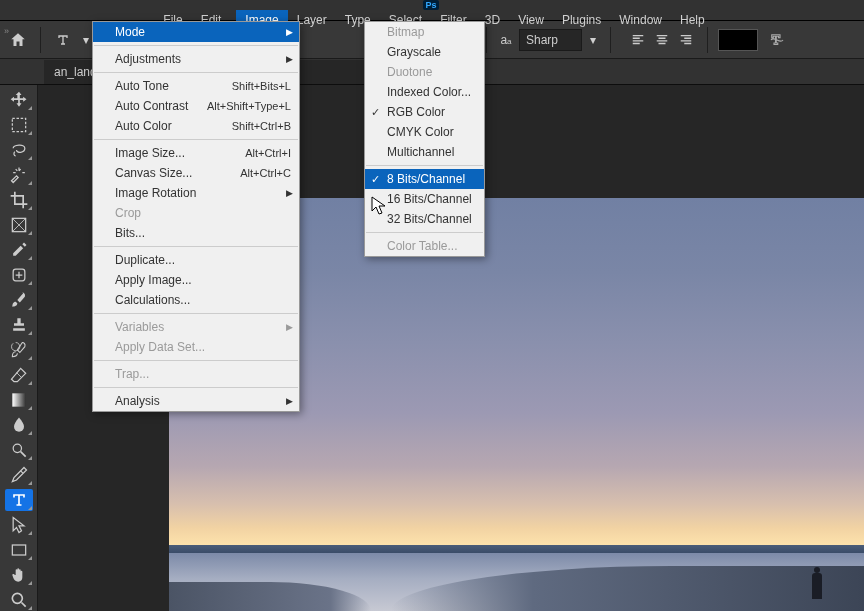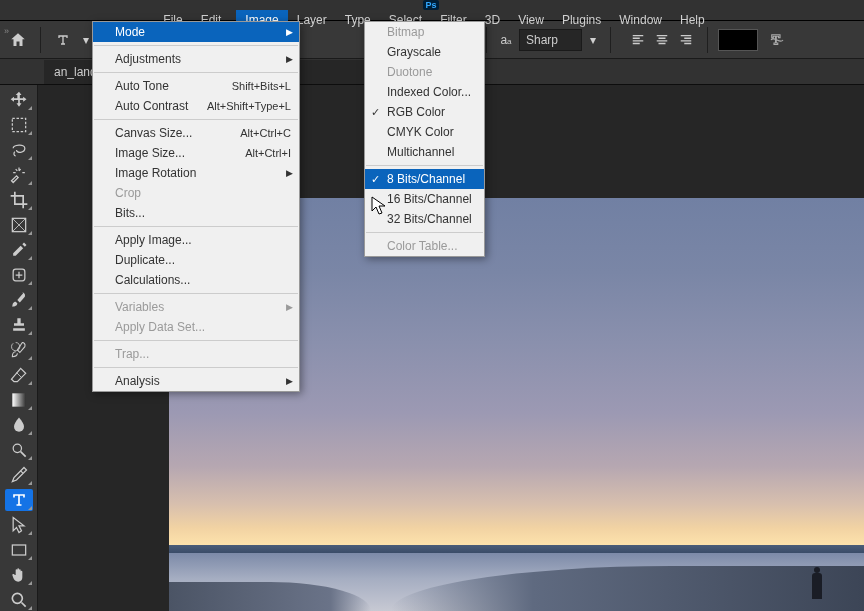--- a/index.html
+++ b/index.html
@@ -287,45 +287,49 @@
     </div>
     <div class="dd-sep"></div>
     <div class="dd-row">
       <span>Auto Tone</span>
       <span class="shortcut">Shift+Bits+L</span>
     </div>
     <div class="dd-row">
       <span>Auto Contrast</span>
       <span class="shortcut">Alt+Shift+Type+L</span>
     </div>
-    <div class="dd-sep"></div>
+    <div class="dd-row">
+      <span>Auto Color</span>
+      <span class="shortcut">Shift+Ctrl+B</span>
+    </div>
+    <div class="dd-sep"></div>
+    <div class="dd-row">
+      <span>Image Size...</span>
+      <span class="shortcut">Alt+Ctrl+I</span>
+    </div>
     <div class="dd-row">
       <span>Canvas Size...</span>
       <span class="shortcut">Alt+Ctrl+C</span>
     </div>
     <div class="dd-row">
-      <span>Image Size...</span>
-      <span class="shortcut">Alt+Ctrl+I</span>
-    </div>
-    <div class="dd-row">
       <span>Image Rotation</span>
       <span class="arrow">▶</span>
     </div>
     <div class="dd-row disabled">
       <span>Crop</span>
     </div>
     <div class="dd-row">
       <span>Bits...</span>
     </div>
     <div class="dd-sep"></div>
     <div class="dd-row">
+      <span>Duplicate...</span>
+    </div>
+    <div class="dd-row">
       <span>Apply Image...</span>
-    </div>
-    <div class="dd-row">
-      <span>Duplicate...</span>
     </div>
     <div class="dd-row">
       <span>Calculations...</span>
     </div>
     <div class="dd-sep"></div>
     <div class="dd-row disabled">
       <span>Variables</span>
       <span class="arrow">▶</span>
     </div>
     <div class="dd-row disabled">

